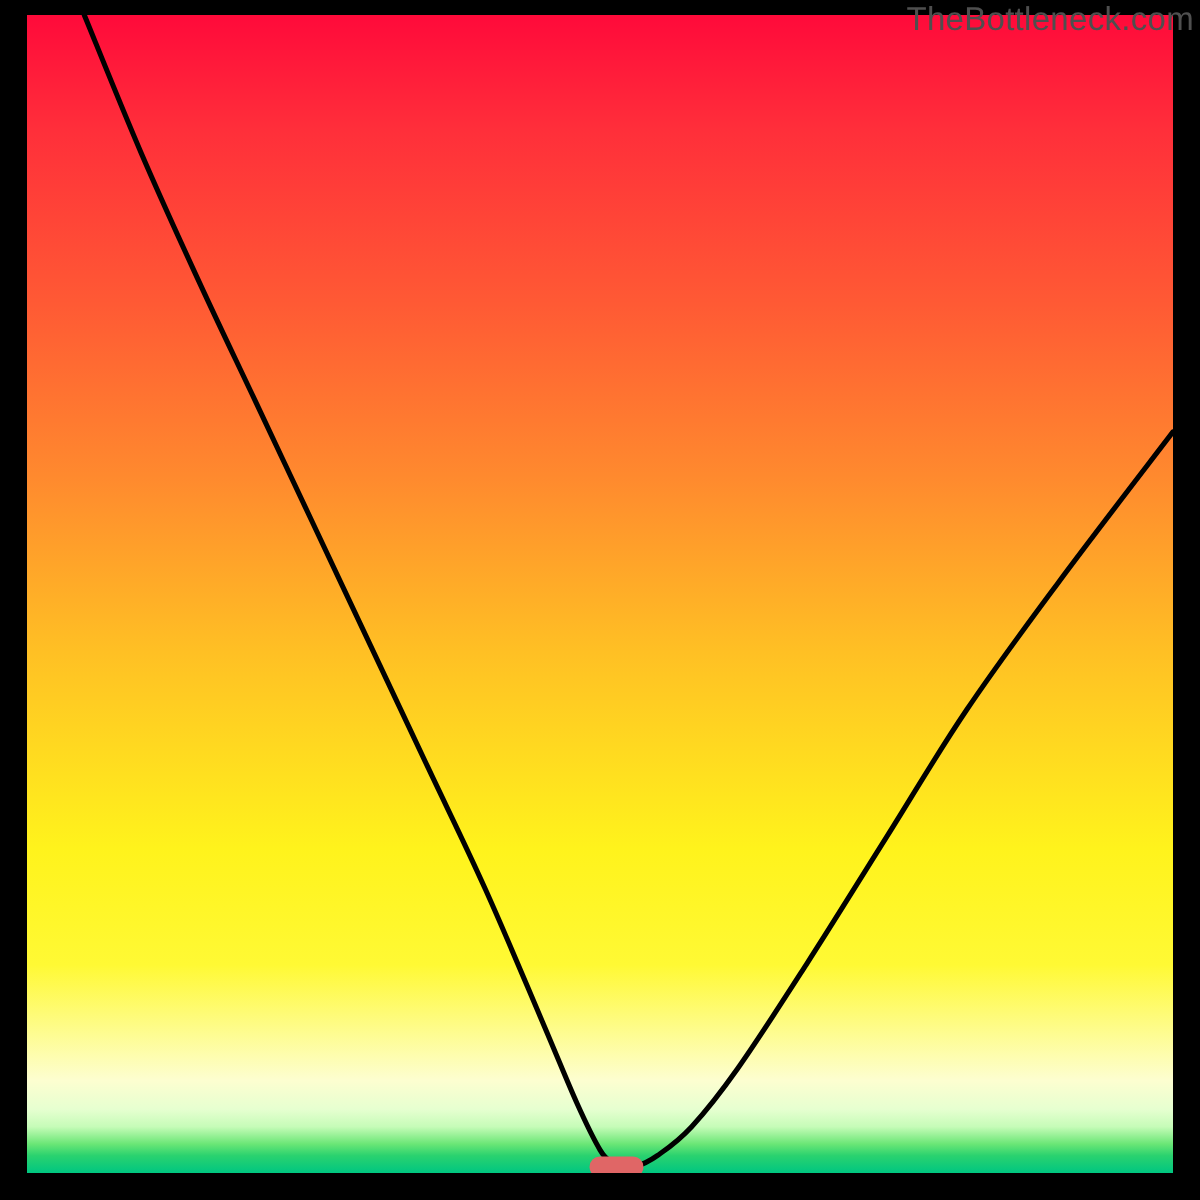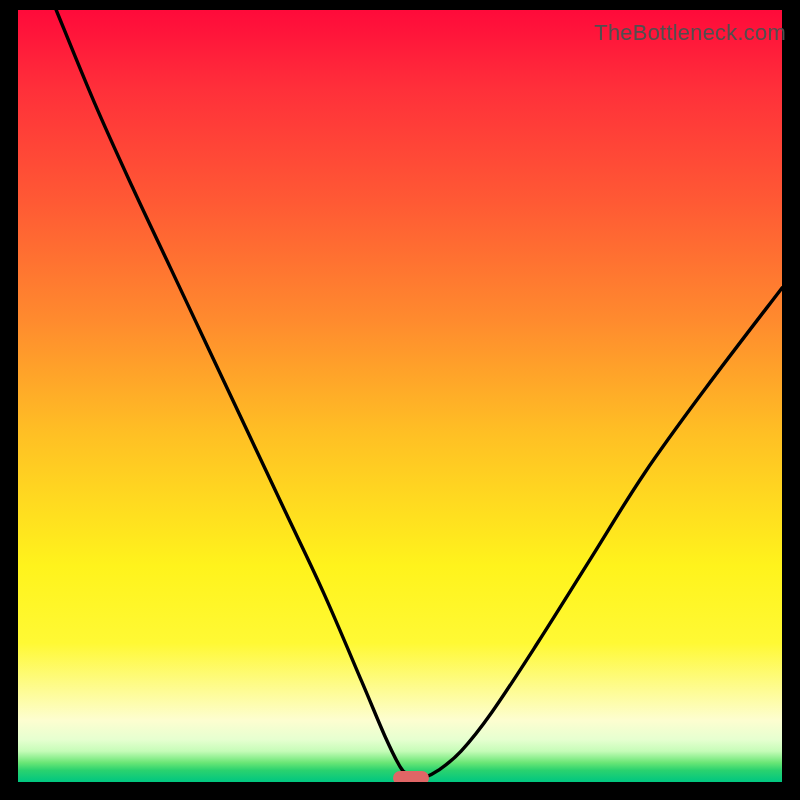--- a/index.html
+++ b/index.html
@@ -41,27 +41,26 @@
       #e6ffd0 94.5%,
       #c6fcb8 96%,
       #6ae676 97.5%,
       #2ad26f 98.5%,
       #00c681 100%
     );
   }
   .watermark {
     position: absolute;
     top: 0;
-    right: 14px;
+    right: 4px;
     color: #4f4f4f;
     font-size: 22px;
     font-weight: 500;
     letter-spacing: 0.2px;
     user-select: none;
-    margin-top: 20px;
   }
   .marker {
     position: absolute;
     width: 36px;
     height: 14px;
     border-radius: 8px;
     background: #e06666;
     transform: translate(-50%, -50%);
   }
   svg.curve {

